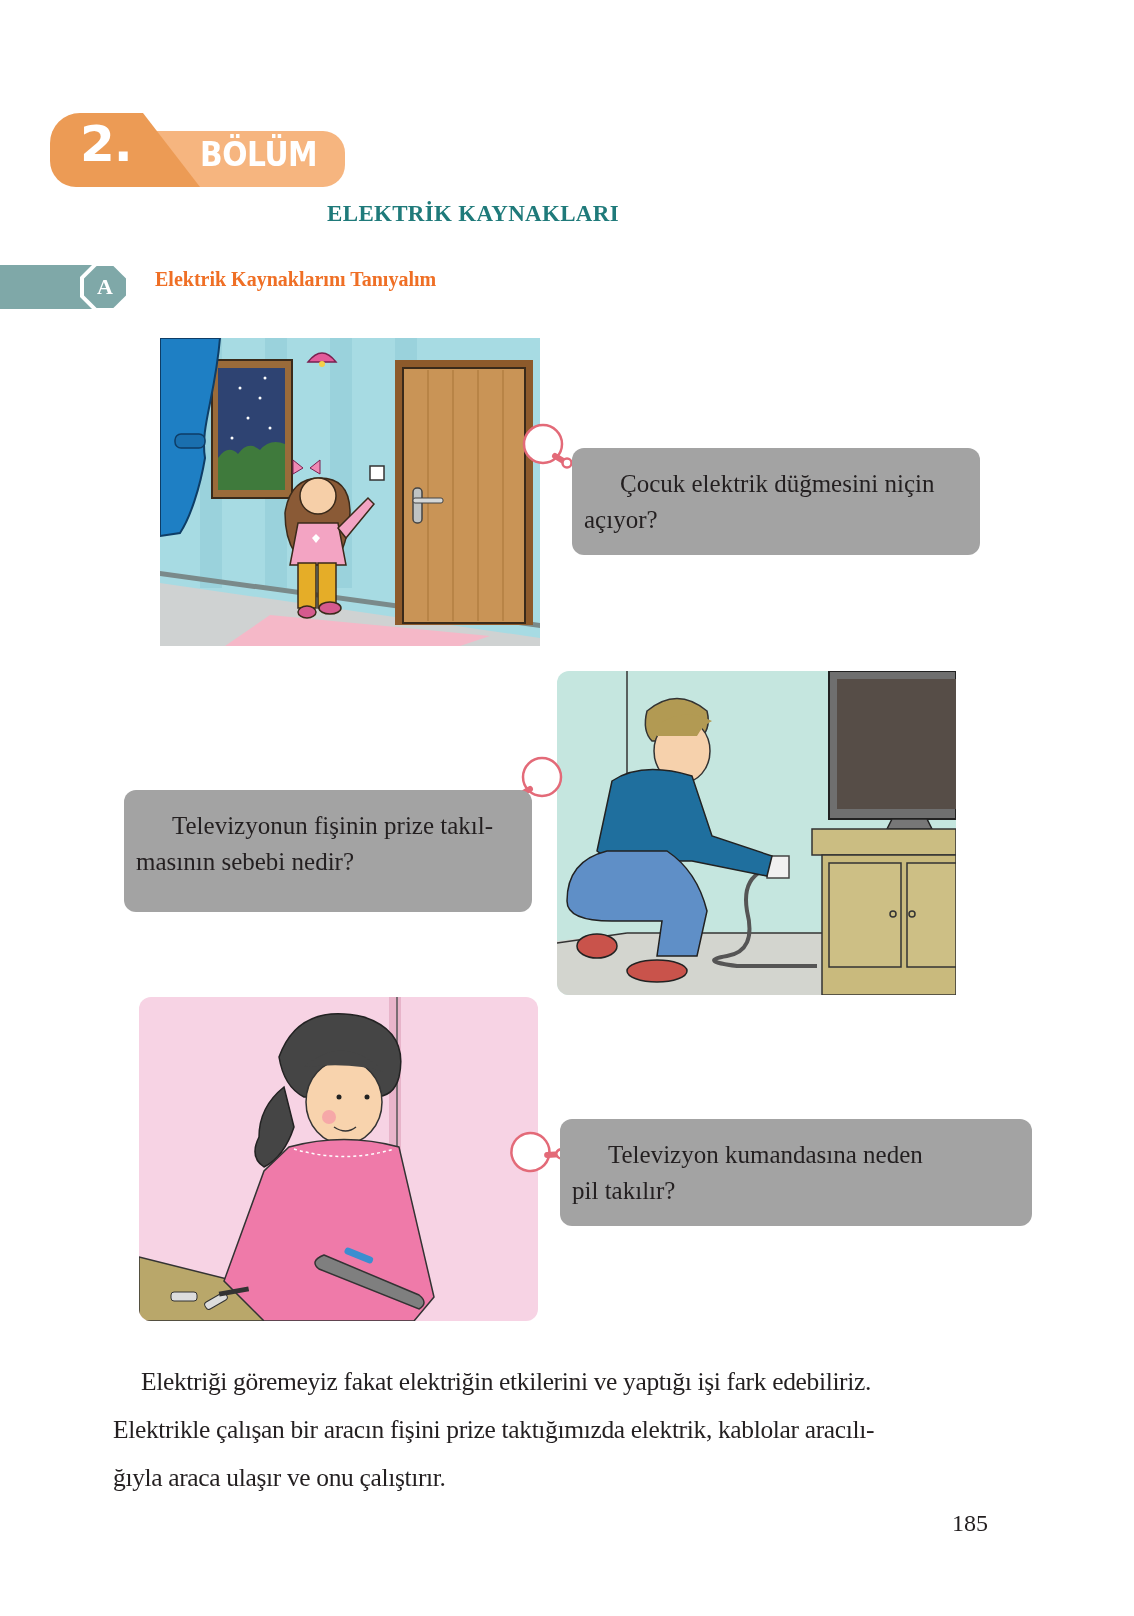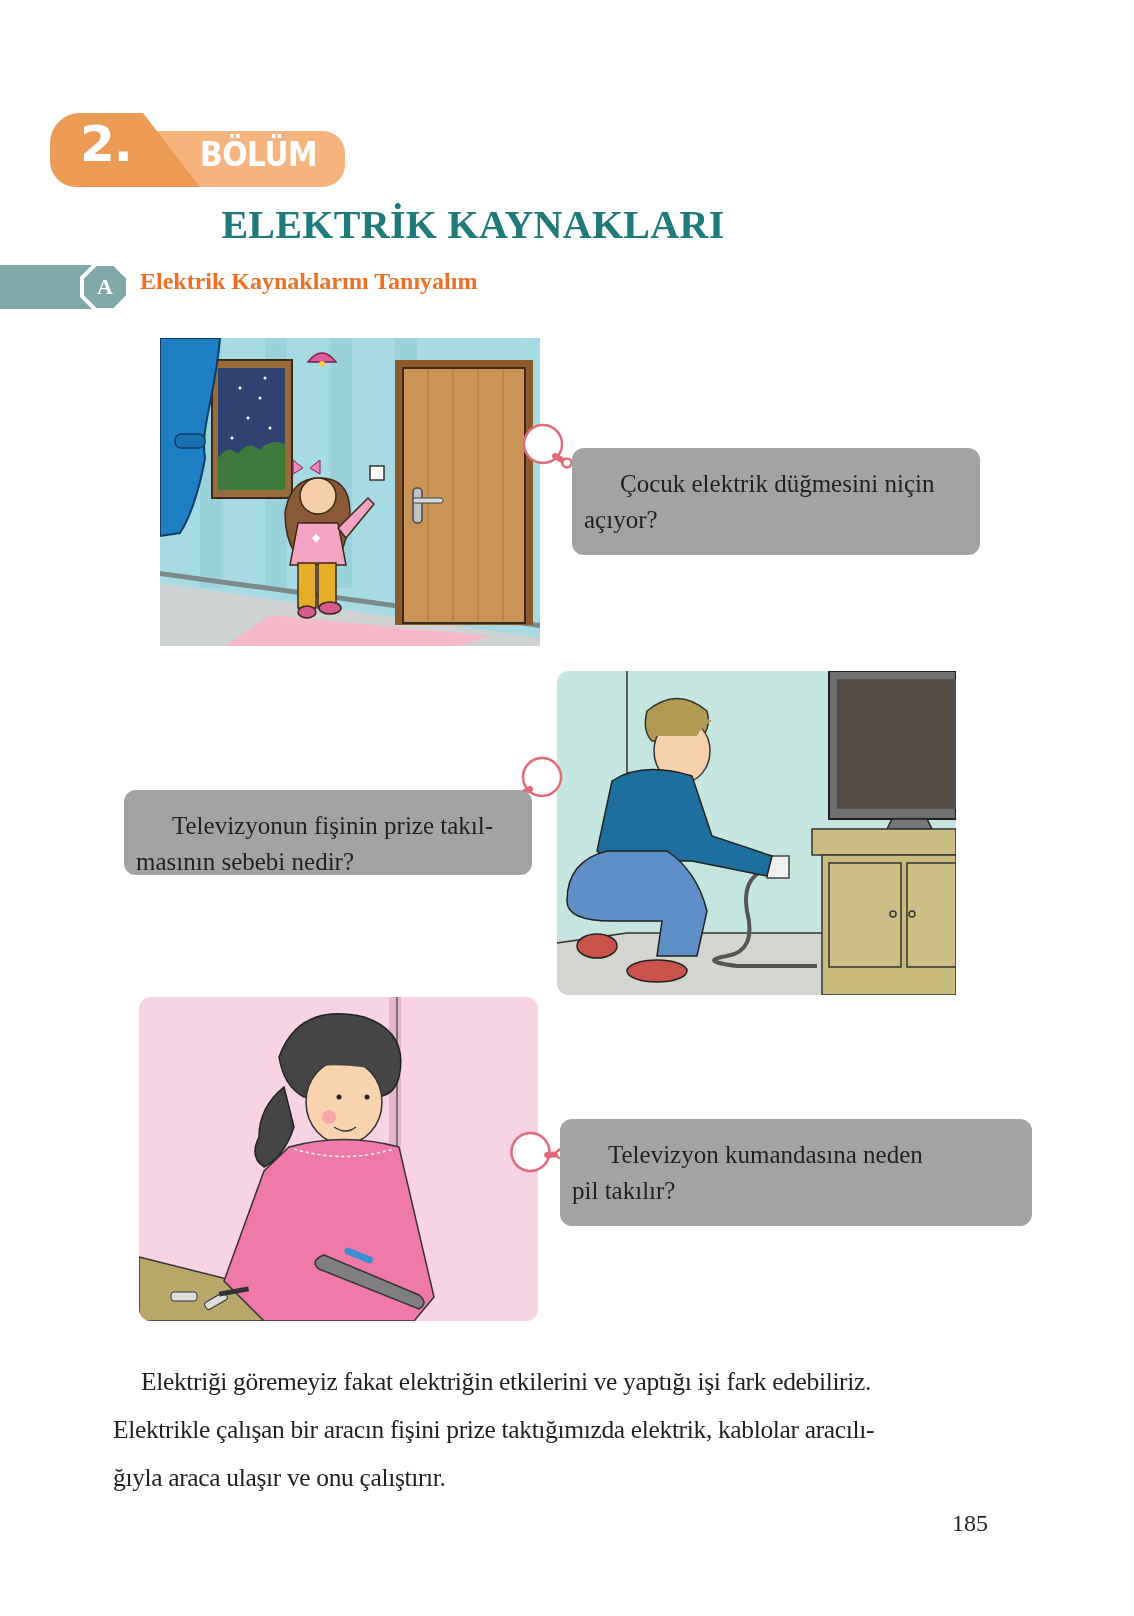--- a/index.html
+++ b/index.html
@@ -9,46 +9,46 @@
   
   .badge { position: absolute; left: 50px; top: 113px; width: 295px; height: 74px; }
   .badge .back { position: absolute; left: 78px; top: 18px; width: 217px; height: 56px; background: #f6b57f; border-radius: 0 22px 22px 0; }
   .badge .front { position: absolute; left: 0; top: 0; width: 150px; height: 74px; background: #ec9b55;
     border-radius: 30px 0 0 26px; clip-path: polygon(0 0, 62% 0, 100% 100%, 0 100%); }
   .badge .front::after { content: ""; position: absolute; inset: 0; }
   .badge .num { position: absolute; left: 30px; top: 2px; font-family: "DejaVu Sans", sans-serif; font-weight: bold; font-size: 50px; color: #fff; letter-spacing: -1px; }
   .badge .label { position: absolute; left: 150px; top: 22px; font-family: "DejaVu Sans", sans-serif; font-weight: bold; font-size: 33px; color: #fff; letter-spacing: -0.5px; transform: scaleX(0.9); transform-origin: left; }
 
   .chapter-title { position: absolute; left: 0; width: 946px; top: 201px; text-align: center; padding-left: 4px;
-    font-family: "Liberation Serif", serif; font-weight: bold; font-size: 40px; color: #1f7a7a; letter-spacing: 0.3px; }
+    font-family: "Liberation Serif", serif; font-weight: bold; font-size: 23px; color: #1f7a7a; letter-spacing: 0.3px; }
   .chapter-title span { display: inline-block; margin-left: 0; transform: translateX(-2px); }
 
   
   .section { position: absolute; left: 0; top: 265px; width: 700px; height: 44px; }
   .section .bar { position: absolute; left: 0; top: 0; width: 100px; height: 44px; background: #7fa8a8; }
   .section .oct { position: absolute; left: 80px; top: -3px; width: 50px; height: 50px; background: #fff;
     clip-path: polygon(30% 0, 70% 0, 100% 30%, 100% 70%, 70% 100%, 30% 100%, 0 70%, 0 30%); }
   .section .oct-inner { position: absolute; left: 84px; top: 1px; width: 42px; height: 42px; background: #7fa8a8;
     clip-path: polygon(30% 0, 70% 0, 100% 30%, 100% 70%, 70% 100%, 30% 100%, 0 70%, 0 30%);
     color: #fff; font-weight: bold; font-size: 22px; text-align: center; line-height: 42px; font-family: "Liberation Serif", serif; }
-  .section .heading { position: absolute; left: 140px; top: 3px; font-family: "Liberation Serif", serif; font-weight: bold; font-size: 24px; color: #ef6f25; white-space: nowrap; }
+  .section .heading { position: absolute; left: 155px; top: 3px; font-family: "Liberation Serif", serif; font-weight: bold; font-size: 20px; color: #ef6f25; white-space: nowrap; }
 
   
   .illus { position: absolute; overflow: hidden; }
   .illus svg { display: block; width: 100%; height: 100%; }
   .ill-1 { left: 160px; top: 338px; width: 380px; height: 308px; }
   .ill-2 { left: 557px; top: 671px; width: 399px; height: 324px; border-radius: 12px 0 0 12px; }
   .ill-3 { left: 139px; top: 997px; width: 399px; height: 324px; border-radius: 12px; }
 
   
   .bubble { position: absolute; background: #a3a3a3; border-radius: 12px; padding: 18px 14px 0 12px;
     font-family: "Liberation Serif", serif; font-size: 25px; line-height: 36px; color: #231f20; }
   .bubble .txt { text-indent: 36px; display: block; }
   .b1 { left: 572px; top: 448px; width: 408px; height: 107px; }
-  .b2 { left: 124px; top: 790px; width: 408px; height: 85px; }
+  .b2 { left: 124px; top: 790px; width: 408px; height: 122px; }
   .b3 { left: 560px; top: 1119px; width: 472px; height: 107px; }
 
   .lens { position: absolute; width: 52px; height: 52px; }
   .lens svg { width: 100%; height: 100%; display: block; overflow: visible; }
 
   
   .para { position: absolute; left: 113px; top: 1352px; width: 880px; font-family: "Liberation Serif", serif;
     font-size: 25.5px; line-height: 36px; color: #231f20; letter-spacing: -0.35px; }
   .para .line { display: block; white-space: nowrap; margin-top: 12px; }
   .para .first { padding-left: 28px; }

